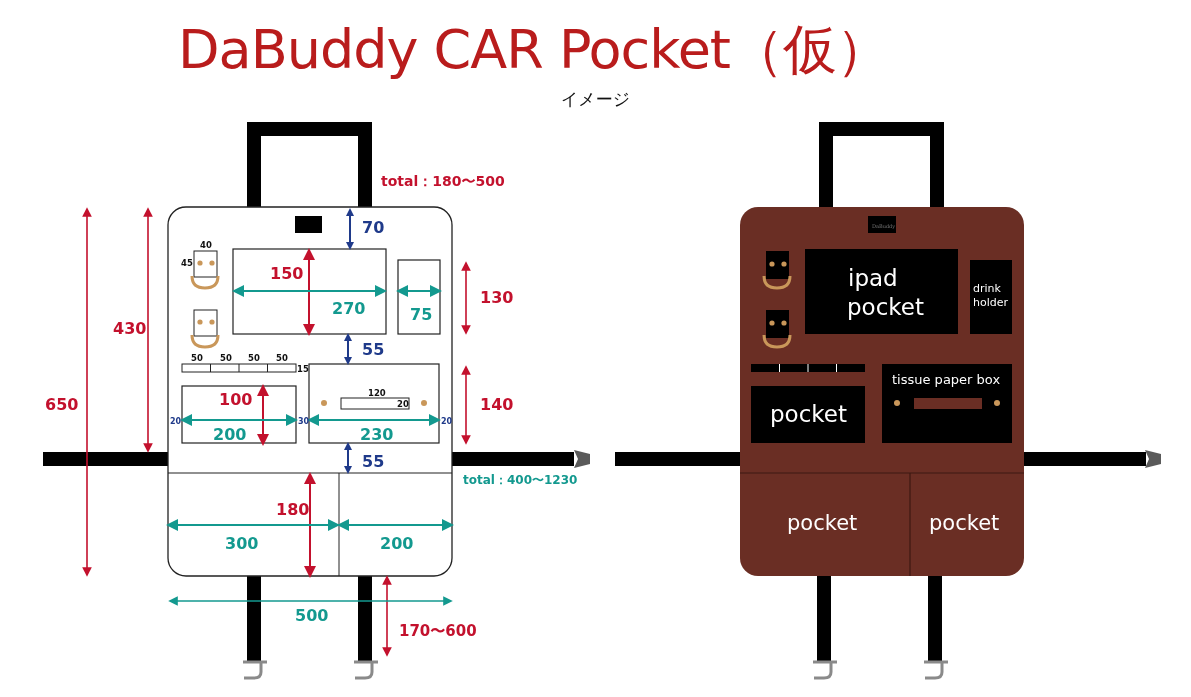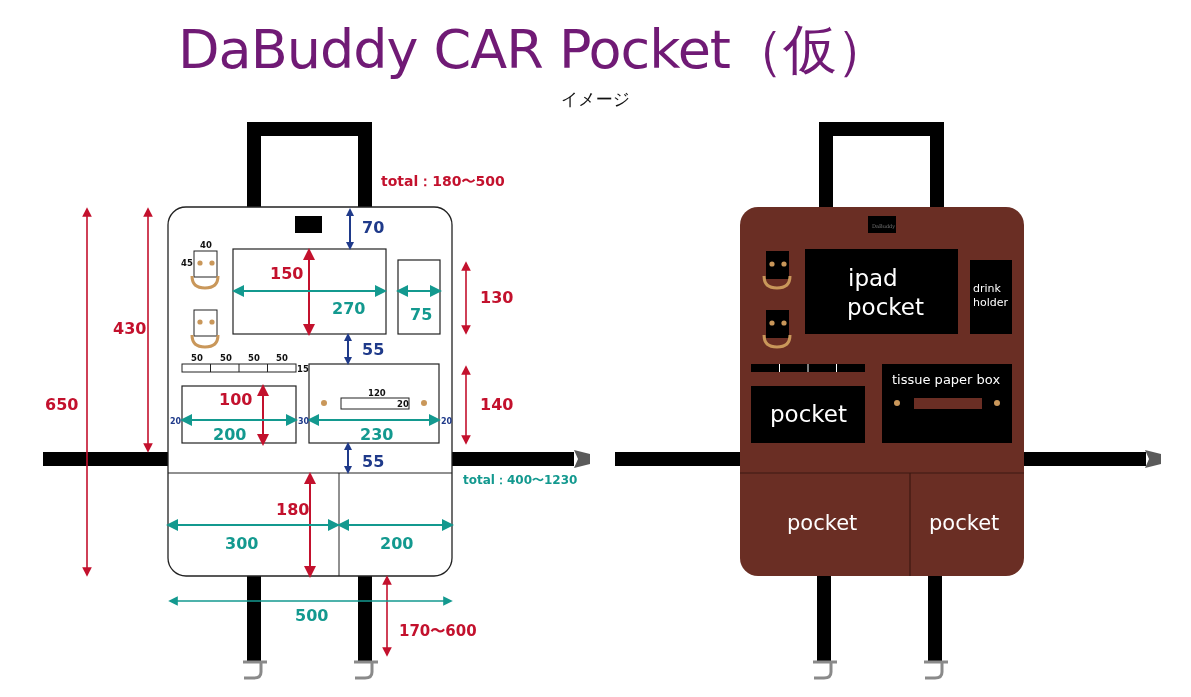--- a/index.html
+++ b/index.html
@@ -1,18 +1,18 @@
 <!DOCTYPE html>
 <html><head>
 <meta charset="utf-8">
 <style>
   html, body { margin:0; padding:0; background:#ffffff; }
   body { width:1191px; height:697px; position:relative; overflow:hidden; font-family:"Liberation Sans", sans-serif; }
   .abs { position:absolute; }
-  #title { left:0; width:1067px; top:14px; text-align:center; font-size:54px; color:#701a75; font-family:"DejaVu Sans", sans-serif; letter-spacing:-1px; }
+  #title { left:0; width:1067px; top:14px; text-align:center; font-size:54px; color:#b91c1c; font-family:"DejaVu Sans", sans-serif; letter-spacing:-1px; }
   #subtitle { left:0; width:1191px; top:88px; text-align:center; font-size:17px; color:#111; font-family:"DejaVu Sans", sans-serif; }
   svg { position:absolute; left:0; top:0; }
   .dim-red { fill:#c3112d; font-weight:bold; font-family:"DejaVu Sans", sans-serif; }
   .dim-teal { fill:#13998f; font-weight:bold; font-family:"DejaVu Sans", sans-serif; }
   .dim-navy { fill:#1f3a8a; font-weight:bold; font-family:"DejaVu Sans", sans-serif; }
   .dim-black { fill:#111; font-family:"DejaVu Sans", sans-serif; }
   .lbl-white { fill:#ffffff; font-family:"DejaVu Sans", sans-serif; }
 </style>
 </head>
 <body>

